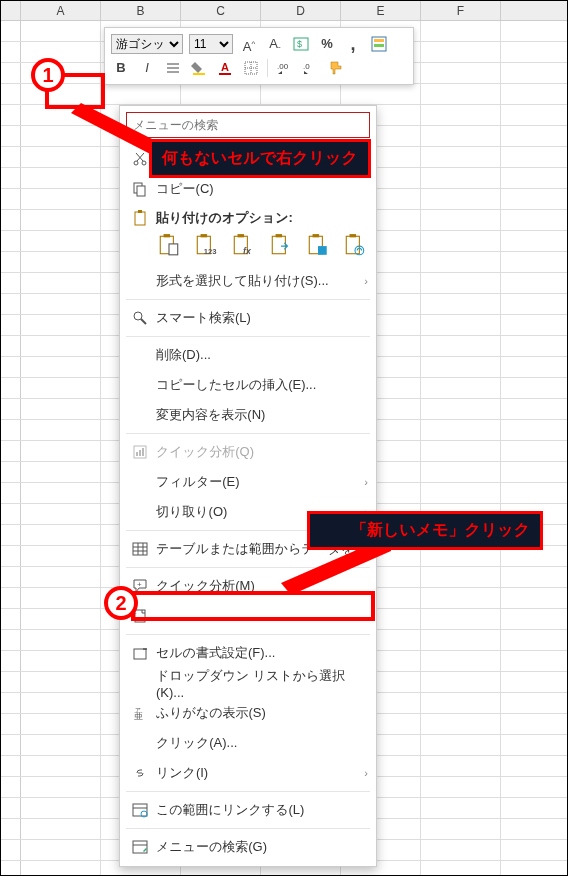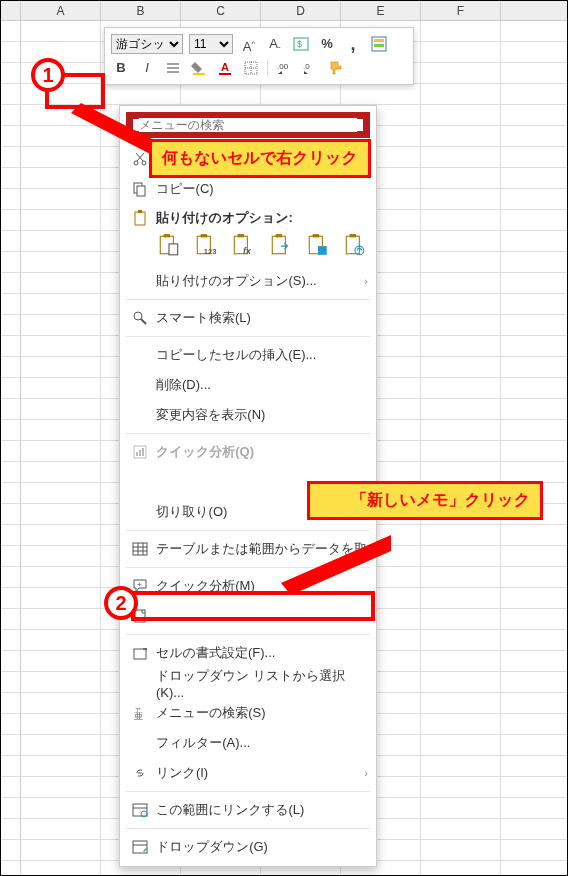--- a/index.html
+++ b/index.html
@@ -24,35 +24,35 @@
   .mini-sel { font-size: 12px; height: 20px; border: 1px solid #aaa; }
   .font-sel { width: 72px; }
   .size-sel { width: 44px; }
   .mini-btn { width: 20px; height: 20px; font-size: 13px; color: #444; text-align: center; line-height: 20px; cursor: pointer; }
   .mini-btn svg { width: 16px; height: 16px; display:block; margin:2px auto; }
   .mini-sep { width: 1px; height: 18px; background: #ddd; }
 
   
   .context-menu { position: absolute; top: 104px; left: 118px; width: 258px; background: #fff;
     border: 1px solid #ccc; box-shadow: 0 4px 10px rgba(0,0,0,.25); padding: 4px 0; }
-  .cm-search { margin: 2px 6px 6px 6px; height: 26px; border: 7px solid #b91c1c; display:flex; align-items:center; padding:0 6px; }
+  .cm-search { margin: 2px 6px 6px 6px; height: 26px; border: 1px solid #b91c1c; display:flex; align-items:center; padding:0 6px; }
   .cm-search input { border: none; outline: none; font-size: 12px; width: 100%; color: #666; }
   .cm-item { display: flex; align-items: center; height: 30px; padding: 0 8px 0 8px; font-size: 13px; color: #333; cursor: pointer; position: relative; }
-  .cm-item.disabled { color: #aaa; cursor: default; font-weight: bold; }
+  .cm-item.disabled { color: #aaa; cursor: default; }
   .cm-icon { width: 24px; height: 20px; flex: 0 0 24px; display:flex; align-items:center; justify-content:center; margin-right: 4px; }
   .cm-icon svg { width: 16px; height: 16px; }
   .cm-label { flex: 1; }
   .cm-sub { margin-left: auto; color: #888; font-size: 11px; }
   .cm-sep { height: 1px; background: #e5e5e5; margin: 3px 6px; }
   .cm-paste-row { display:flex; gap:12px; padding: 2px 8px 6px 36px; }
   .cm-paste-btn { width: 28px; height: 30px; display:flex; align-items:center; justify-content:center; cursor:pointer; }
   .cm-paste-btn svg { width: 22px; height: 24px; }
 
   
-  .callout { position: absolute; background: #fde047; border: 3px solid #ff0000; padding: 6px 10px; font-size: 16px; font-weight: bold; color: #ff0000; white-space: nowrap; z-index: 50; }
+  .callout { position: absolute; background: #0f172a; border: 3px solid #ff0000; padding: 6px 10px; font-size: 16px; font-weight: bold; color: #ff0000; white-space: nowrap; z-index: 50; }
   .step-badge { position: absolute; width: 34px; height: 34px; border: 4px solid #ff0000; border-radius: 50%; background: #fff; color: #ff0000; font-size: 20px; font-weight: bold; display:flex; align-items:center; justify-content:center; z-index: 60; }
   .red-box { position: absolute; border: 4px solid #ff0000; z-index: 40; pointer-events: none; }
   .arrow-tail { position: absolute; z-index: 45; }
 </style>
 </head>
 <body>
 
 <div class="col-headers">
   <div class="col-h"></div>
   <div class="col-h">A</div>
@@ -345,45 +345,45 @@
             <rect x="5" y="1" width="6" height="3" fill="#a70"></rect>
             <circle cx="14" cy="16" r="4" fill="none" stroke="#29c"></circle>
             <path d="M12 16 A2 2 0 0 1 16 16" fill="none" stroke="#29c"></path>
           </svg>
         </span>
     </div>
   </div>
 
   <div class="cm-item">
     <span class="cm-icon"></span>
-    <span class="cm-label">貼り付けのオプション(S)...</span>
+    <span class="cm-label">形式を選択して貼り付け(S)...</span>
     <span class="cm-sub">›</span>
   </div>
 
   <div class="cm-sep"></div>
 
   <div class="cm-item">
     <span class="cm-icon">
       <svg viewBox="0 0 16 16">
           <circle cx="6" cy="6" r="4" fill="none" stroke="#555"></circle>
           <line x1="9" y1="9" x2="14" y2="14" stroke="#555" stroke-width="2"></line>
         </svg>
     </span>
     <span class="cm-label">スマート検索(L)</span>
   </div>
 
   <div class="cm-sep"></div>
 
   <div class="cm-item">
     <span class="cm-icon"></span>
+    <span class="cm-label">削除(D)...</span>
+  </div>
+  <div class="cm-item">
+    <span class="cm-icon"></span>
     <span class="cm-label">コピーしたセルの挿入(E)...</span>
-  </div>
-  <div class="cm-item">
-    <span class="cm-icon"></span>
-    <span class="cm-label">削除(D)...</span>
   </div>
   <div class="cm-item">
     <span class="cm-icon"></span>
     <span class="cm-label">変更内容を表示(N)</span>
   </div>
 
   <div class="cm-sep"></div>
 
   <div class="cm-item disabled">
     <span class="cm-icon">
@@ -392,20 +392,21 @@
           <rect x="4" y="8" width="2" height="4" fill="#bbb"></rect>
           <rect x="7" y="6" width="2" height="6" fill="#bbb"></rect>
           <rect x="10" y="4" width="2" height="8" fill="#bbb"></rect>
         </svg>
     </span>
     <span class="cm-label">クイック分析(Q)</span>
   </div>
 
   <div class="cm-item">
     <span class="cm-icon"></span>
+    <span class="cm-label">フィルター(E)</span>
     <span class="cm-sub">›</span>
   </div>
   <div class="cm-item">
     <span class="cm-icon"></span>
     <span class="cm-label">切り取り(O)</span>
     <span class="cm-sub">›</span>
   </div>
 
   <div class="cm-sep"></div>
 
@@ -459,25 +460,25 @@
     <span class="cm-icon"></span>
     <span class="cm-label">ドロップダウン リストから選択(K)...</span>
   </div>
   <div class="cm-item">
     <span class="cm-icon">
       <svg viewBox="0 0 16 16">
           <text x="3" y="7" font-size="6" fill="#555">ア</text>
           <text x="2" y="14" font-size="9" fill="#555">亜</text>
         </svg>
     </span>
-    <span class="cm-label">メニューの検索(S)</span>
-  </div>
-  <div class="cm-item">
-    <span class="cm-icon"></span>
-    <span class="cm-label">フィルター(A)...</span>
+    <span class="cm-label">ふりがなの表示(S)</span>
+  </div>
+  <div class="cm-item">
+    <span class="cm-icon"></span>
+    <span class="cm-label">クリック(A)...</span>
   </div>
   <div class="cm-item">
     <span class="cm-icon">
       <svg viewBox="0 0 16 16">
           <path d="M5 8 A3 3 0 0 1 8 5 L10 5 M11 8 A3 3 0 0 1 8 11 L6 11 M6 8 L10 8" fill="none" stroke="#555"></path>
         </svg>
     </span>
     <span class="cm-label">リンク(I)</span>
     <span class="cm-sub">›</span>
   </div>
@@ -498,37 +499,37 @@
   <div class="cm-sep"></div>
 
   <div class="cm-item">
     <span class="cm-icon">
       <svg viewBox="0 0 16 16">
           <rect x="1" y="2" width="14" height="12" fill="none" stroke="#555"></rect>
           <line x1="1" y1="6" x2="15" y2="6" stroke="#555"></line>
           <path d="M11 12 L14 9 L15 10 L12 13 Z" fill="#3a7"></path>
         </svg>
     </span>
-    <span class="cm-label">ドロップダウン(G)</span>
+    <span class="cm-label">メニューの検索(G)</span>
   </div>
 </div>
 
 <div class="step-badge" style="top:57px; left:30px;">
   <span>1</span>
 </div>
 <div class="red-box" style="top:72px; left:44px; width:60px; height:36px;"></div>
 <div class="callout" style="top:138px; left:148px;">
   <span>何もないセルで右クリック</span>
 </div>
 <svg class="arrow-tail" style="top:88px; left:70px; width:120px; height:70px;">
   <polygon points="10,14 85,52 85,68 0,24" fill="#ff0000"></polygon>
 </svg>
 
 <div class="step-badge" style="top:585px; left:103px;">
   <span>2</span>
 </div>
 <div class="red-box" style="top:590px; left:130px; width:244px; height:30px;"></div>
-<div class="callout" style="top:480px; left:306px;padding-left:41px;">
+<div class="callout" style="top:510px; left:306px;padding-left:41px;">
   <span>「新しいメモ」クリック</span>
 </div>
 <svg class="arrow-tail" style="top:532px; left:280px; width:120px; height:68px;">
   <polygon points="110,2 110,18 10,62 0,50" fill="#ff0000"></polygon>
 </svg>
 
 </body></html>

